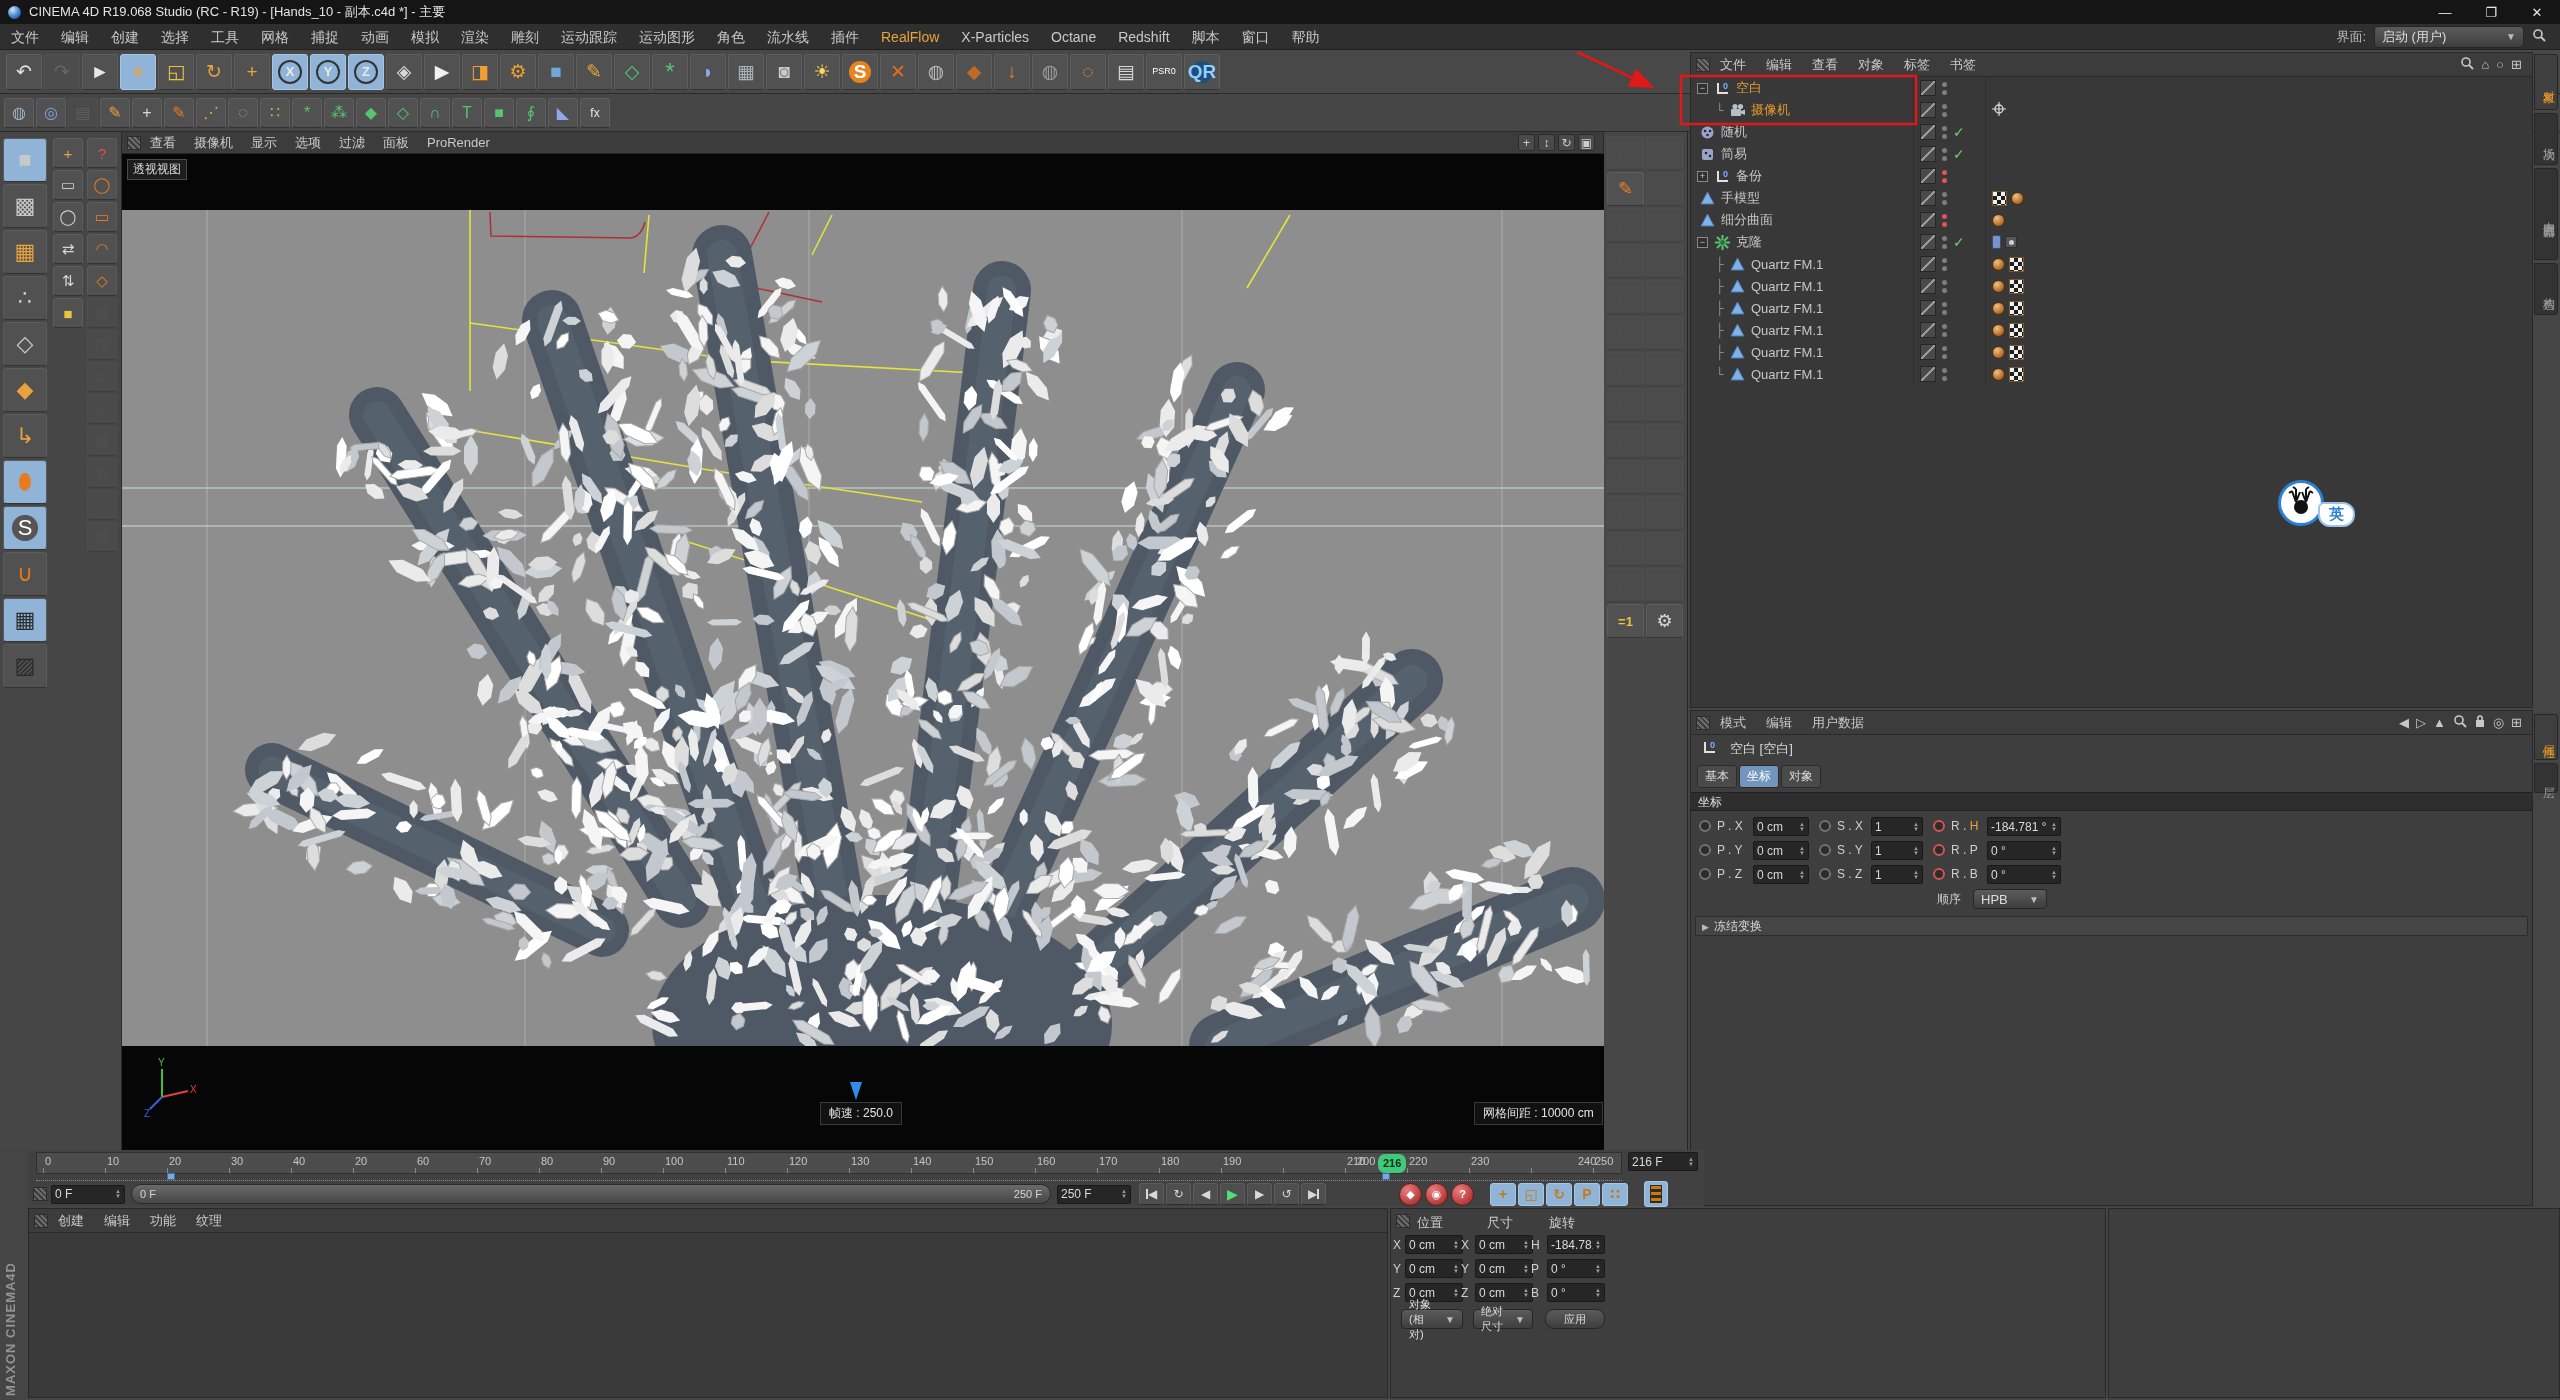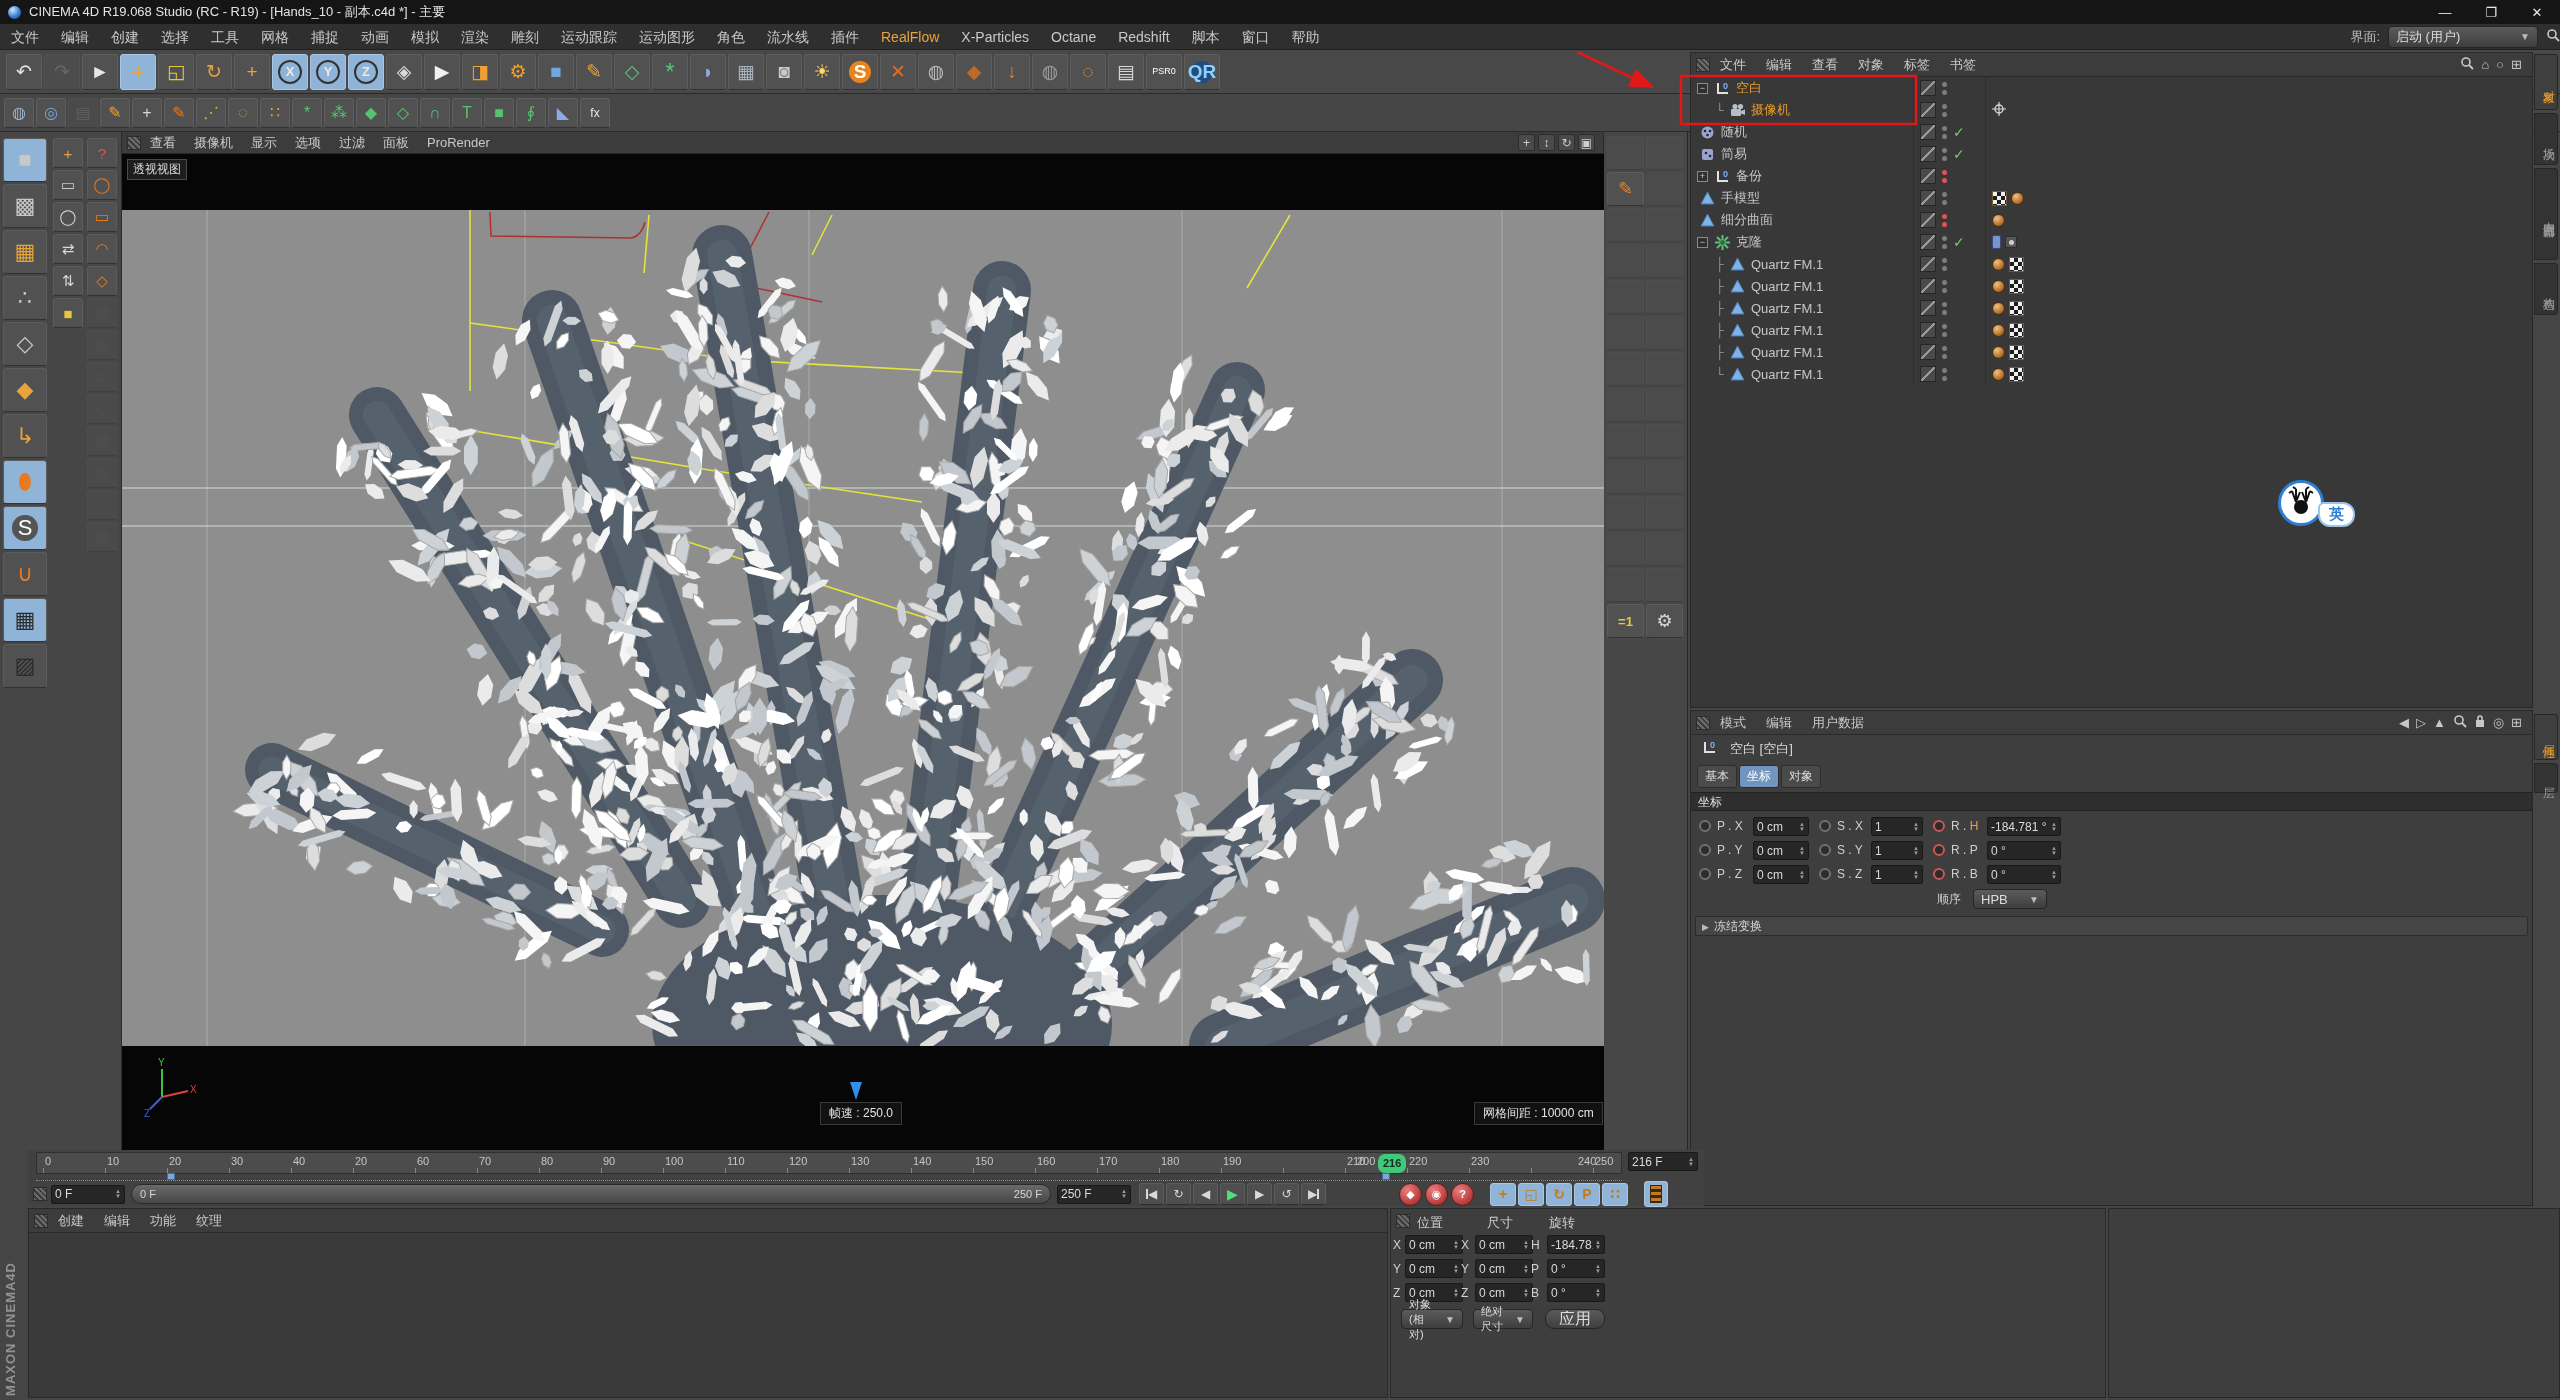--- a/index.html
+++ b/index.html
@@ -12,21 +12,21 @@
   .abs { position:absolute; }
   
   #titlebar { left:0; top:0; width:2560px; height:24px; background:#151515; display:flex; align-items:center; }
   #appicon { width:13px; height:13px; border-radius:50%; margin:0 8px 0 8px;
     background:radial-gradient(circle at 35% 30%,#cfe6ff,#3d7fd0 55%,#123c74); }
   #titletext { font-size:13px; color:#e4e4e4; }
   #winbtns { margin-left:auto; display:flex; }
   .winbtn { width:46px; height:24px; display:flex; align-items:center; justify-content:center; color:#e8e8e8; font-size:13px; }
   #menubar { left:0; top:24px; width:2560px; height:26px; background:#2f2f2f; border-bottom:1px solid #1f1f1f; display:flex; align-items:center; }
   .mitem { padding:0 11px; font-size:14px; color:#c9c9c9; height:26px; line-height:26px; white-space:nowrap; }
-  #menuright { margin-left:auto; display:flex; align-items:center; gap:8px; }
+  #menuright { margin-left:auto; display:flex; align-items:center; gap:8px; padding-right:14px; }
   #iface-label { font-size:13px; color:#bdbdbd; }
   .dd { background:linear-gradient(#5b5b5b,#3e3e3e); border:1px solid #262626; border-radius:4px;
     color:#ddd; font-size:13px; display:flex; align-items:center; padding:1px 7px; gap:10px; }
   .dd .caret { color:#bbb; font-size:10px; margin-left:auto; }
   
   #toolbar1 { left:0; top:50px; width:2560px; height:44px; background:#484848; border-bottom:1px solid #2a2a2a; display:flex; align-items:center; padding-left:6px; gap:2px; }
   #toolbar2 { left:0; top:94px; width:2560px; height:38px; background:#464646; border-bottom:1px solid #2a2a2a; display:flex; align-items:center; padding-left:4px; gap:2px; }
   .tbtn { width:36px; height:36px; background:#515151; border:1px solid #5e5e5e; border-bottom-color:#333;
     border-radius:3px; display:flex; align-items:center; justify-content:center; font-size:19px; line-height:1; }
   #toolbar2 .tbtn { width:30px; height:30px; font-size:16px; }
@@ -2151,21 +2151,21 @@
         </div>
         <div class="coordrow" style="height: 30px;">
           <div class="dd" style="position: absolute; left: 10px; top: 4px; width: 62px; height: 20px; font-size: 11px;">
             <span>对象 (相对)</span>
             <span class="caret">▼</span>
           </div>
           <div class="dd" style="position: absolute; left: 82px; top: 4px; width: 60px; height: 20px; font-size: 11px;">
             <span>绝对尺寸</span>
             <span class="caret">▼</span>
           </div>
-          <div class="dd" style="position: absolute; left: 154px; top: 4px; width: 60px; height: 20px; font-size: 16px; justify-content: center; border-radius: 9px;">
+          <div class="dd" style="position: absolute; left: 154px; top: 4px; width: 60px; height: 20px; font-size: 11px; justify-content: center; border-radius: 9px;">
             <span>应用</span>
           </div>
         </div>
       </div>
   </div>
   <div id="bottomfill" class="abs"></div>
 
   <svg id="annot" class="abs">
       <defs>
         <marker id="arrh" markerWidth="10" markerHeight="8" refX="8" refY="4" orient="auto">

